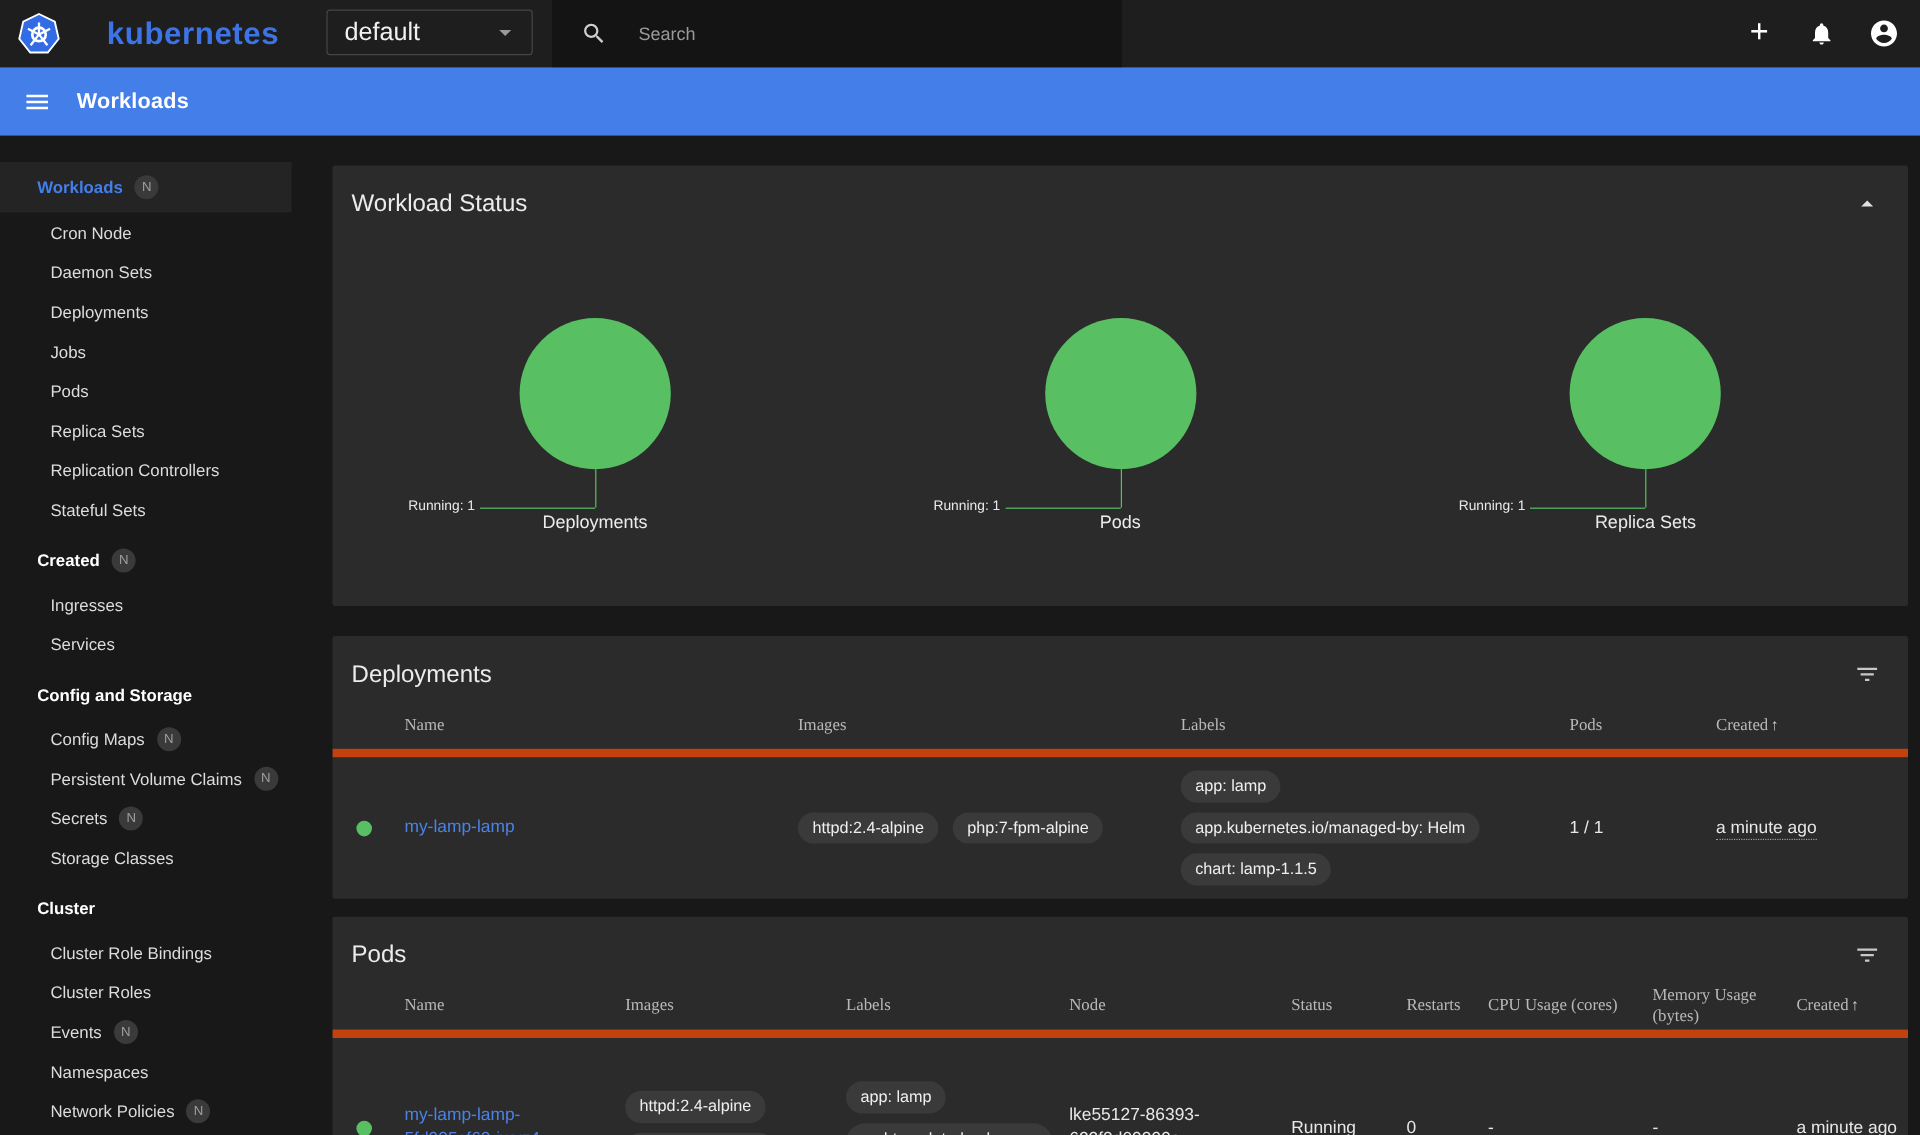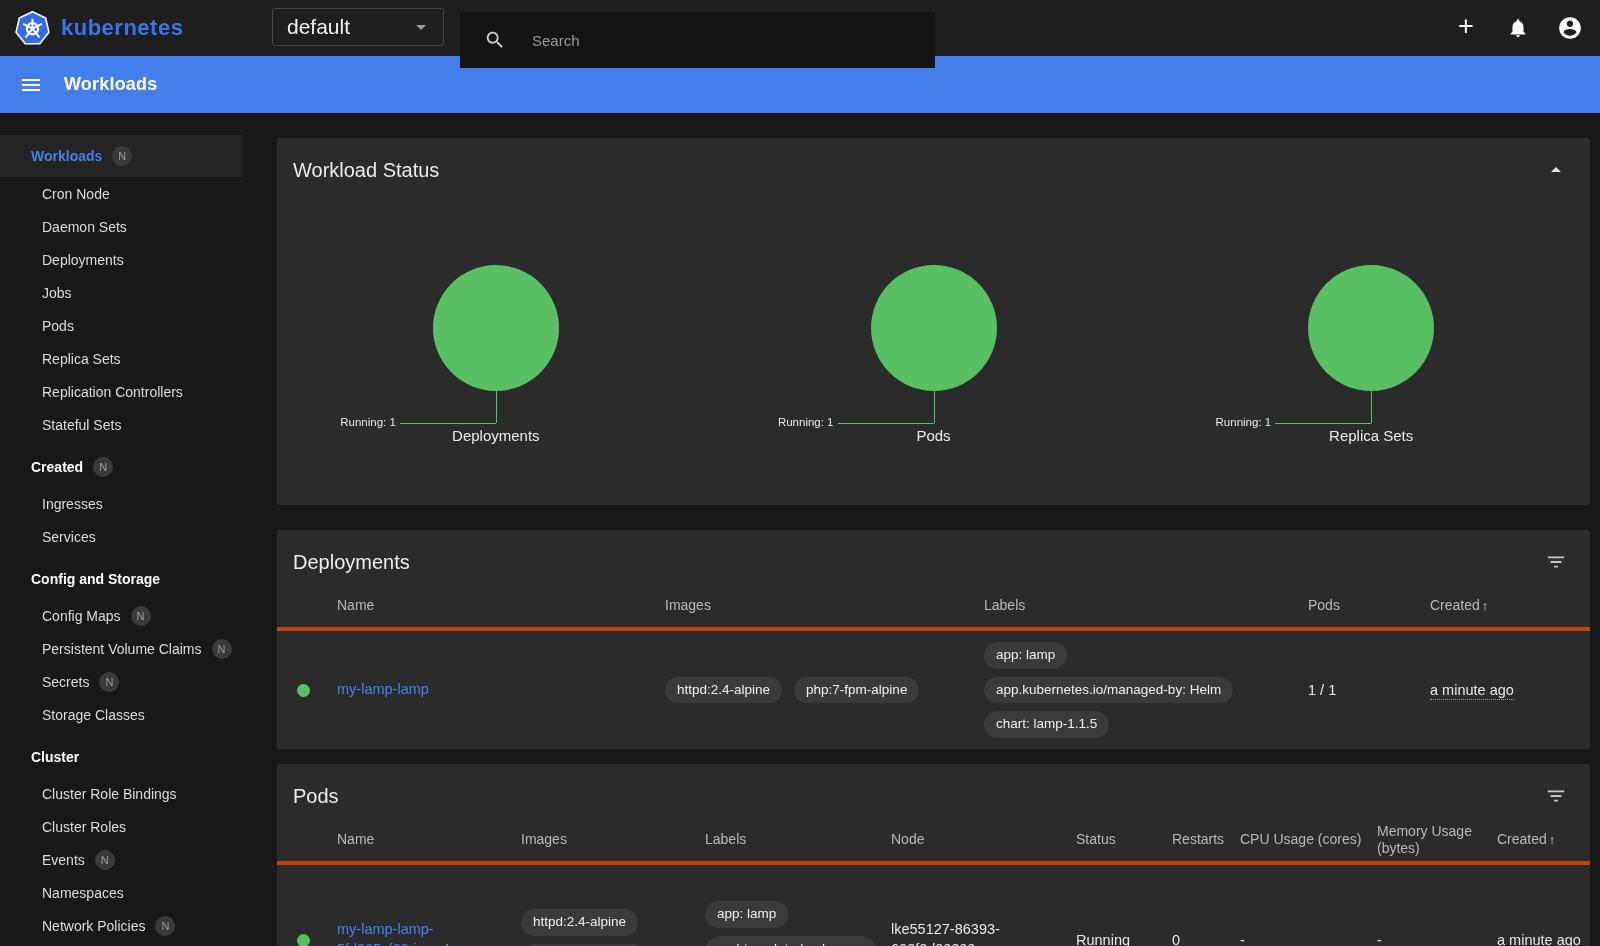--- a/index.html
+++ b/index.html
@@ -7,26 +7,26 @@
   body {
     width:1600px; height:946px; overflow:hidden;
     background:#181818;
     font-family:"Liberation Sans", sans-serif;
     color:#e8e8e8;
     -webkit-font-smoothing:antialiased;
   }
   
   .topbar { height:56px; background:#1e1e1e; position:relative; display:flex; align-items:center; }
   .brand { display:flex; align-items:center; gap:10px; margin-left:14px; }
-  .brand-text { color:#3d74e5; font-size:22px; font-weight:bold; letter-spacing:.5px; }
+  .brand-text { color:#3d74e5; font-size:26px; font-weight:bold; letter-spacing:.5px;margin-left:28px; }
   .ns-select { position:absolute; left:272px; top:8px; width:172px; height:38px;
     border:1px solid #454545; border-radius:3px; display:flex; align-items:center;
     padding:0 10px 0 14px; cursor:pointer; }
   .ns-select .ns-value { flex:1; font-size:21px; color:#f1f1f1; }
-  .searchbar { position:absolute; left:460px; top:12px; width:475px; height:56px;
+  .searchbar { position:absolute; left:460px; top:0; width:475px; height:56px;
     background:#141414; display:flex; align-items:center; padding-left:24px; gap:24px; }
   .searchbar input { background:transparent; border:none; outline:none; color:#e8e8e8;
     font-size:15px; font-family:"Liberation Sans", sans-serif; width:360px; }
   .searchbar input::placeholder { color:#9a9a9a; }
   .top-actions { position:absolute; right:16px; top:0; height:56px; display:flex; align-items:center; gap:24px; }
   .icon-btn { width:28px; height:28px; display:flex; align-items:center; justify-content:center; cursor:pointer; }
   .plus-glyph { font-size:27px; font-weight:300; color:#fff; line-height:1; margin-top:-3px; }
   
   .appbar { height:57px; background:#447ee9; display:flex; align-items:center; padding-left:17px; gap:19px; }
   .appbar-title { color:#fff; font-size:18px; font-weight:bold; letter-spacing:.2px; }
@@ -53,22 +53,22 @@
   .pie { width:126px; height:126px; border-radius:50%; background:#58bf62; margin:0 auto; }
   .leader-v { position:absolute; left:50%; top:126px; width:1px; height:32px; background:#58bf62; }
   .leader-h { position:absolute; right:50%; top:158px; width:96px; height:1px; background:#58bf62; }
   .legend-label { position:absolute; right:calc(50% + 100px); top:151px; font-size:11.5px; color:#e8e8e8; white-space:nowrap; }
   .chart-name { text-align:center; margin-top:36px; font-size:15px; color:#ececec; }
   
   #dep-card { margin-bottom:15px; }
   .grid-head, .grid-row { display:grid; padding-left:16px; align-items:center; }
   .dep-cols  { grid-template-columns:44px 328px 319px 324px 122px auto; }
   .pods-cols { grid-template-columns:44px 184px 184px 186px 185px 96px 68px 137px 120px auto; }
-  .grid-head { height:46px; margin-top:9px; border-bottom:4px solid #c2410c;
-    font-size:14px; color:#b8b8b8; }
+  .grid-head { height:46px; margin-top:9px; border-bottom:7px solid #c2410c;
+    font-size:14px; color:#b8b8b8;font-family:Liberation Serif, serif; }
   .grid-head > div { padding-right:14px; line-height:1.25; }
   .grid-row { font-size:14.5px; }
   .dep-row { height:118px; }
   .pods-row { height:150px; }
   .cell { padding-right:14px; }
   .status-dot { width:13px; height:13px; border-radius:50%; background:#58bf62; margin-left:4px; }
   a.res-link { color:#4a82e8; text-decoration:none; cursor:pointer; line-height:1.35; word-break:break-word; }
   .chip { display:inline-block; background:#3a3a3a; border-radius:14px; padding:5px 12px;
     font-size:13.5px; color:#efefef; line-height:1.25; }
   .chip.wrap { white-space:normal; border-radius:16px; max-width:100%; }

